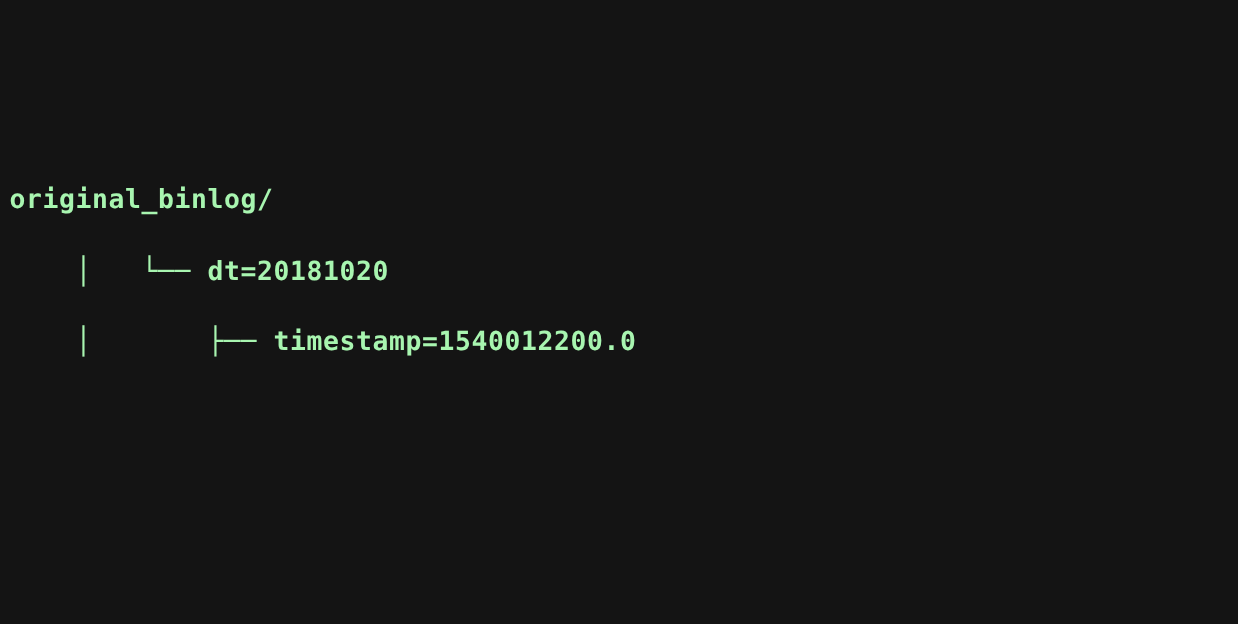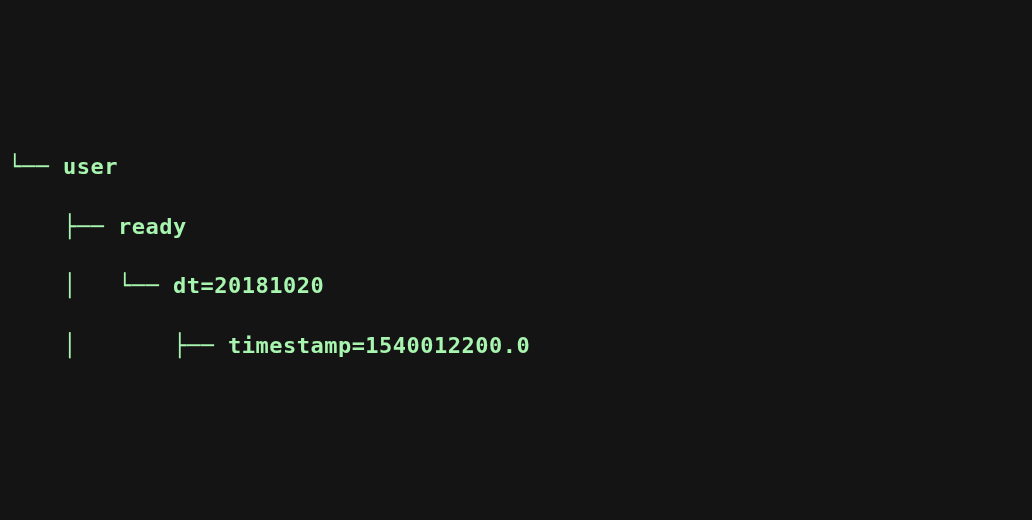--- a/index.html
+++ b/index.html
@@ -15,22 +15,21 @@
       letter-spacing: 0.5px;
     }
     .tree-line { display: block; }
   </style>
 </head>
 <body>
 
 
 
 <div>
-<span class="tree-line"><span>└── </span><span>user</span></span>
-<span class="tree-line"><span>    ├── </span><span>ready</span></span>
+<span class="tree-line"><span>original_binlog/</span></span>
 <span class="tree-line"><span>    │   └── </span><span>dt=20181020</span></span>
 <span class="tree-line"><span>    │       ├── </span><span>timestamp=1540012200.0</span></span>
 
 
 
 
 
 
 
 

